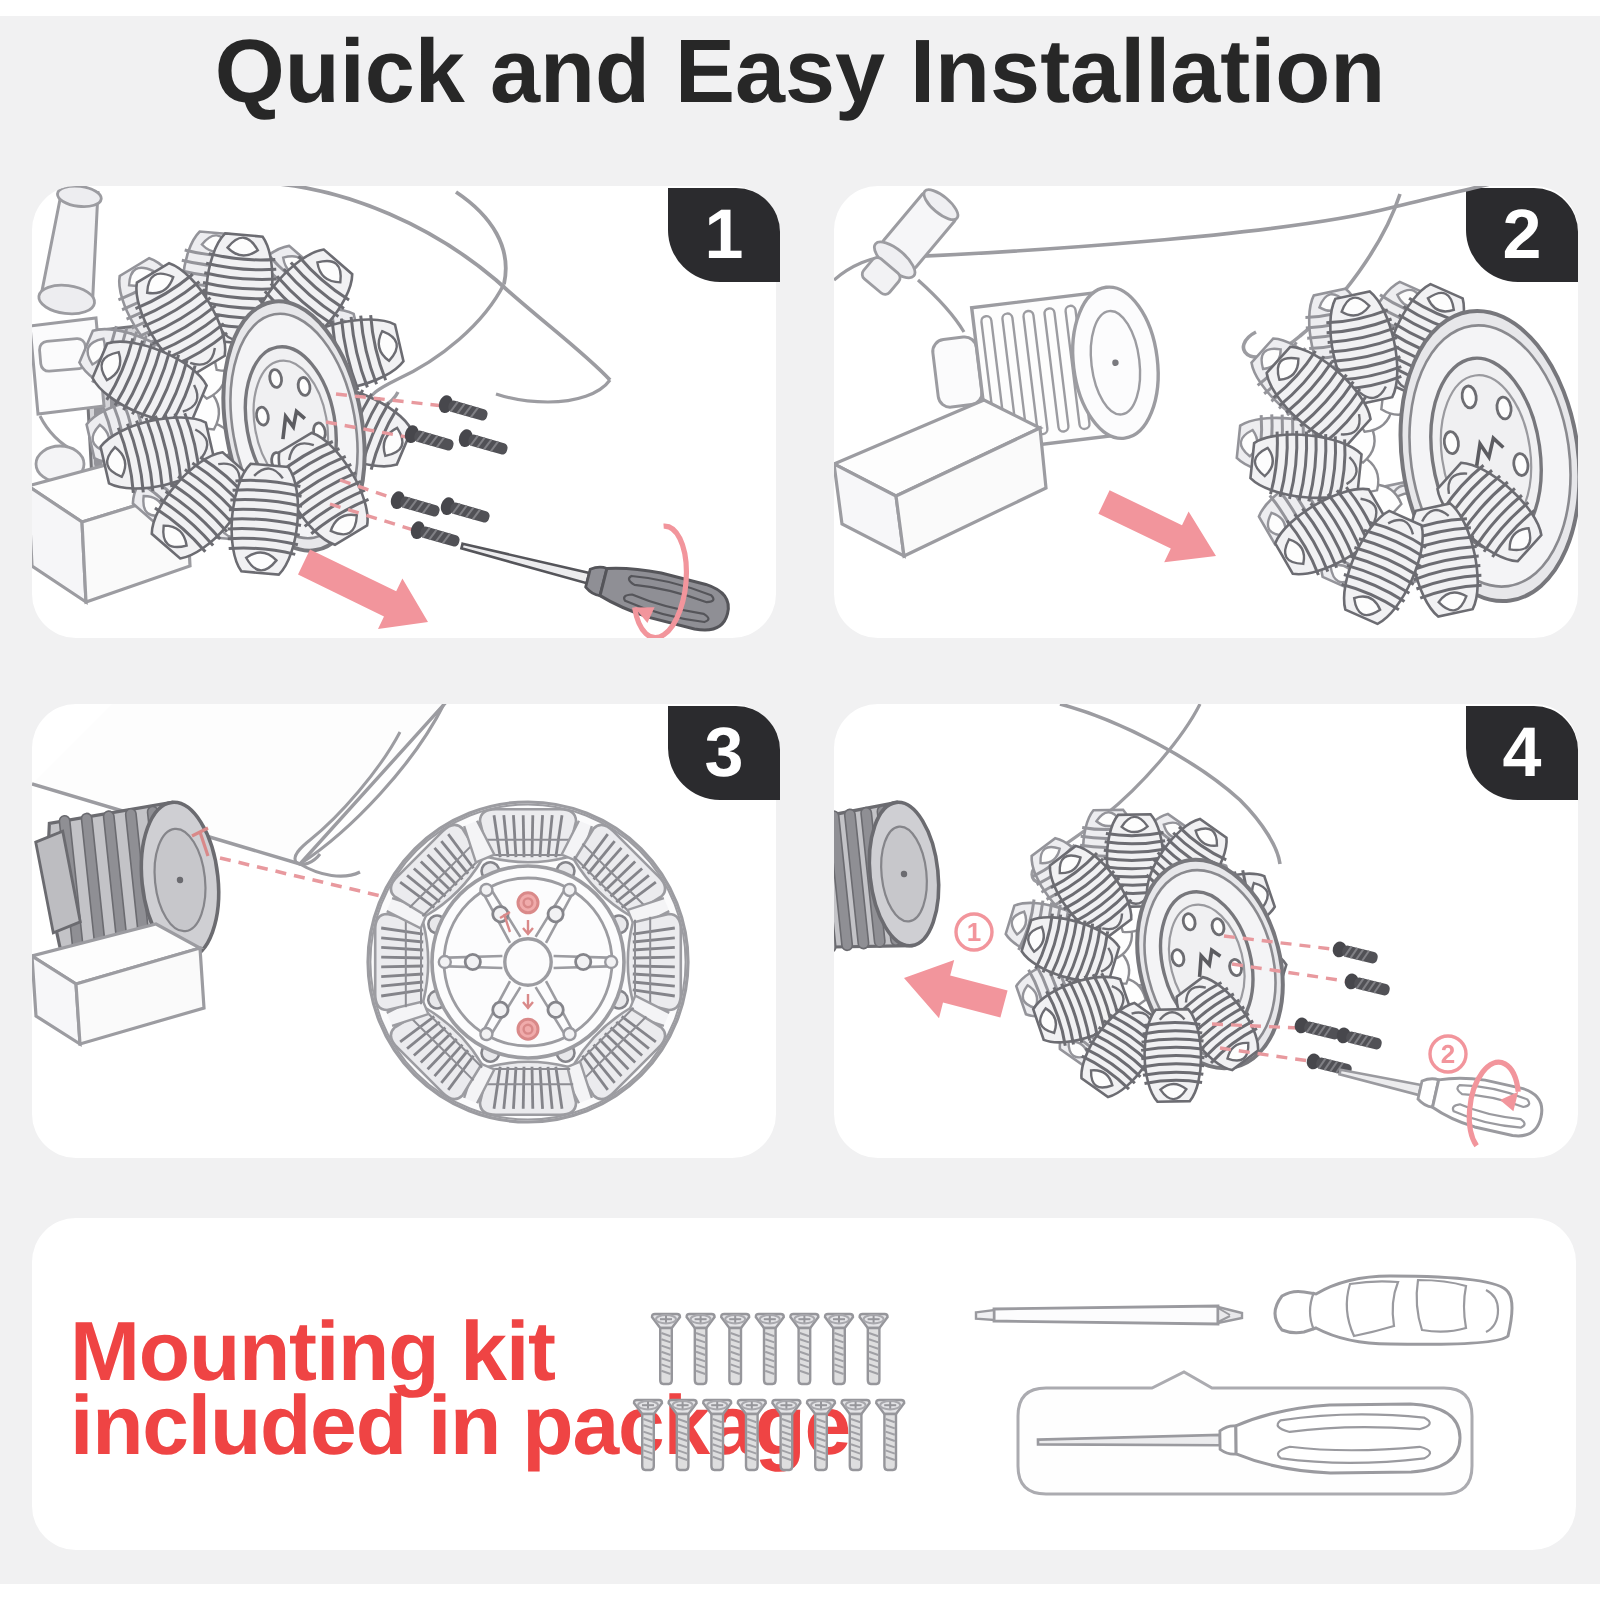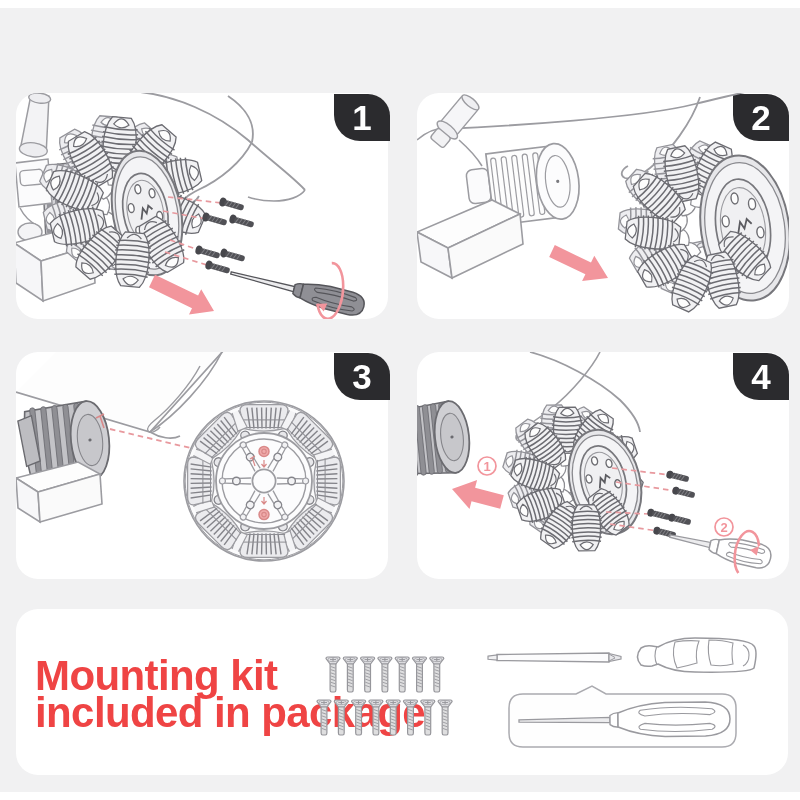--- a/index.html
+++ b/index.html
@@ -23,20 +23,21 @@
 </style>
 </head>
 <body>
 <div id="page">
   <div id="graybg"></div>
   <div class="panel" id="p1"></div>
   <div class="panel" id="p2"></div>
   <div class="panel" id="p3"></div>
   <div class="panel" id="p4"></div>
   <div class="panel" id="pb"></div>
+  <div id="title">Quick and Easy Installation</div>
   <div class="badge" id="b1">1</div>
   <div class="badge" id="b2">2</div>
   <div class="badge" id="b3">3</div>
   <div class="badge" id="b4">4</div>
   <div id="mtext">Mounting kit<br>included in package</div>
   <svg class="art" width="800" height="800" viewBox="0 0 800 800" fill="none">
 <defs>
 <clipPath id="cp1">
           <rect x="16" y="93" width="372" height="226" rx="22"></rect>
         </clipPath>

